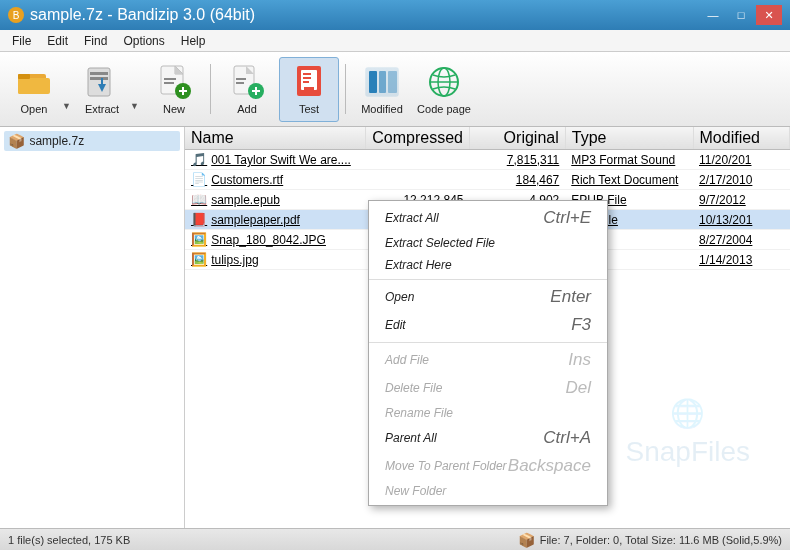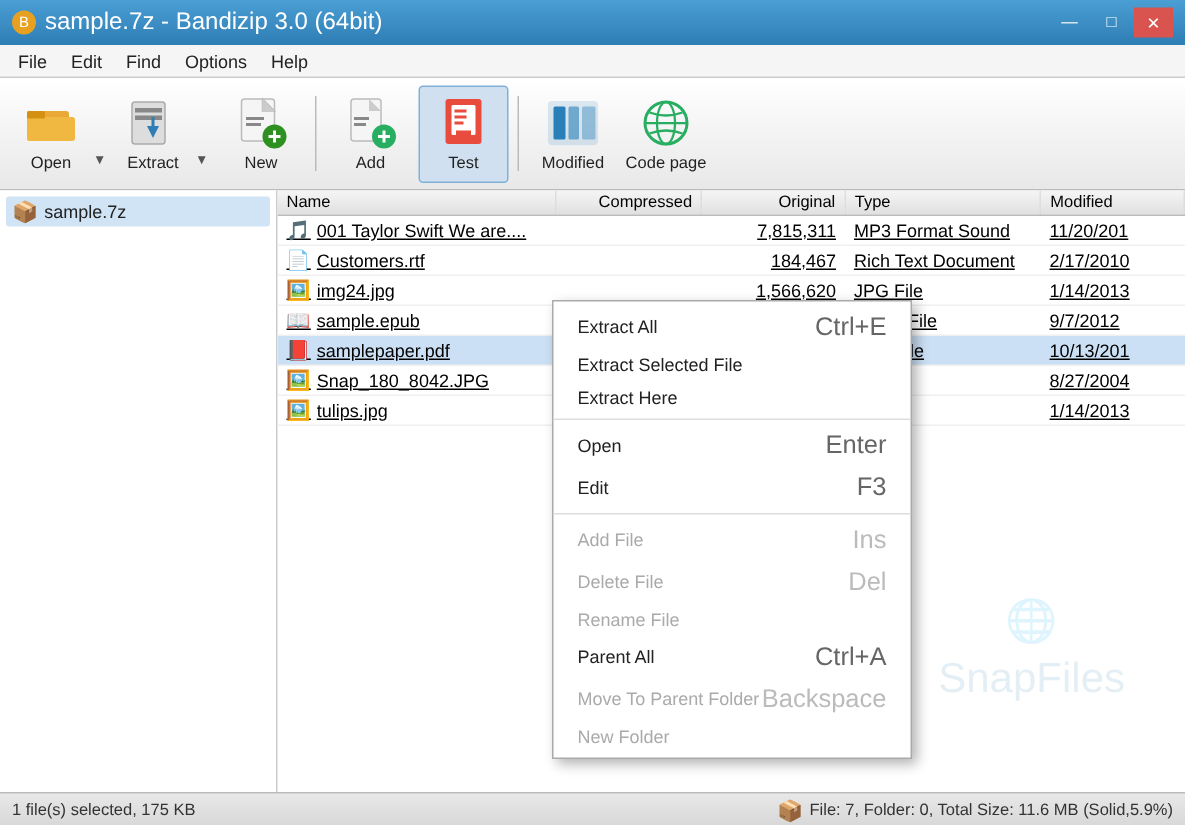--- a/index.html
+++ b/index.html
@@ -106,21 +106,21 @@
 
     
     .file-list { flex: 1; overflow: auto; position: relative; }
     .file-table { width: 100%; border-collapse: collapse; }
     .file-table th {
       background: linear-gradient(to bottom, #f5f5f5, #e0e0e0);
       border-bottom: 1px solid #bbb;
       border-right: 1px solid #ddd;
       padding: 2px 6px;
       text-align: left;
-      font-size: 11px;
+      font-size: 16px;
       font-weight: normal;
       white-space: nowrap;
       cursor: pointer;
       user-select: none;
     }
     .file-table td {
       padding: 2px 6px;
       font-size: 12px;
       border-bottom: 1px solid #f0f0f0;
       white-space: nowrap;
@@ -181,20 +181,21 @@
       font-size: 12px;
       padding: 3px 0;
     }
     .ctx-item {
       padding: 4px 16px;
       cursor: pointer;
       display: flex;
       justify-content: space-between;
       align-items: center;
       color: #222;
+      font-style: italic;
     }
     .ctx-item.disabled { color: #aaa; cursor: default; }
     .ctx-separator { height: 1px; background: #ddd; margin: 3px 0; }
     .ctx-shortcut { color: #666; font-size: 17px; }
     .ctx-item.disabled .ctx-shortcut { color: #bbb; }
 
     
     .new-icon-svg { width: 36px; height: 36px; }
     .add-icon-svg { width: 36px; height: 36px; }
     .delete-icon-svg { width: 36px; height: 36px; }
@@ -369,29 +370,20 @@
       <td class="col-name">
         <span class="file-icon">📄</span>Customers.rtf
       </td>
       <td class="col-compressed"></td>
       <td class="col-original">184,467</td>
       <td class="col-type">Rich Text Document</td>
       <td class="col-modified">2/17/2010</td>
     </tr>
           <tr>
       <td class="col-name">
-        <span class="file-icon">🖼️</span>img24.jpg
-      </td>
-      <td class="col-compressed"></td>
-      <td class="col-original">1,566,620</td>
-      <td class="col-type">JPG File</td>
-      <td class="col-modified">1/14/2013</td>
-    </tr>
-          <tr>
-      <td class="col-name">
         <span class="file-icon">📖</span>sample.epub
       </td>
       <td class="col-compressed">12,212,845</td>
       <td class="col-original">4,902</td>
       <td class="col-type">EPUB File</td>
       <td class="col-modified">9/7/2012</td>
     </tr>
           <tr class="selected">
       <td class="col-name">
         <span class="file-icon">📕</span>samplepaper.pdf

